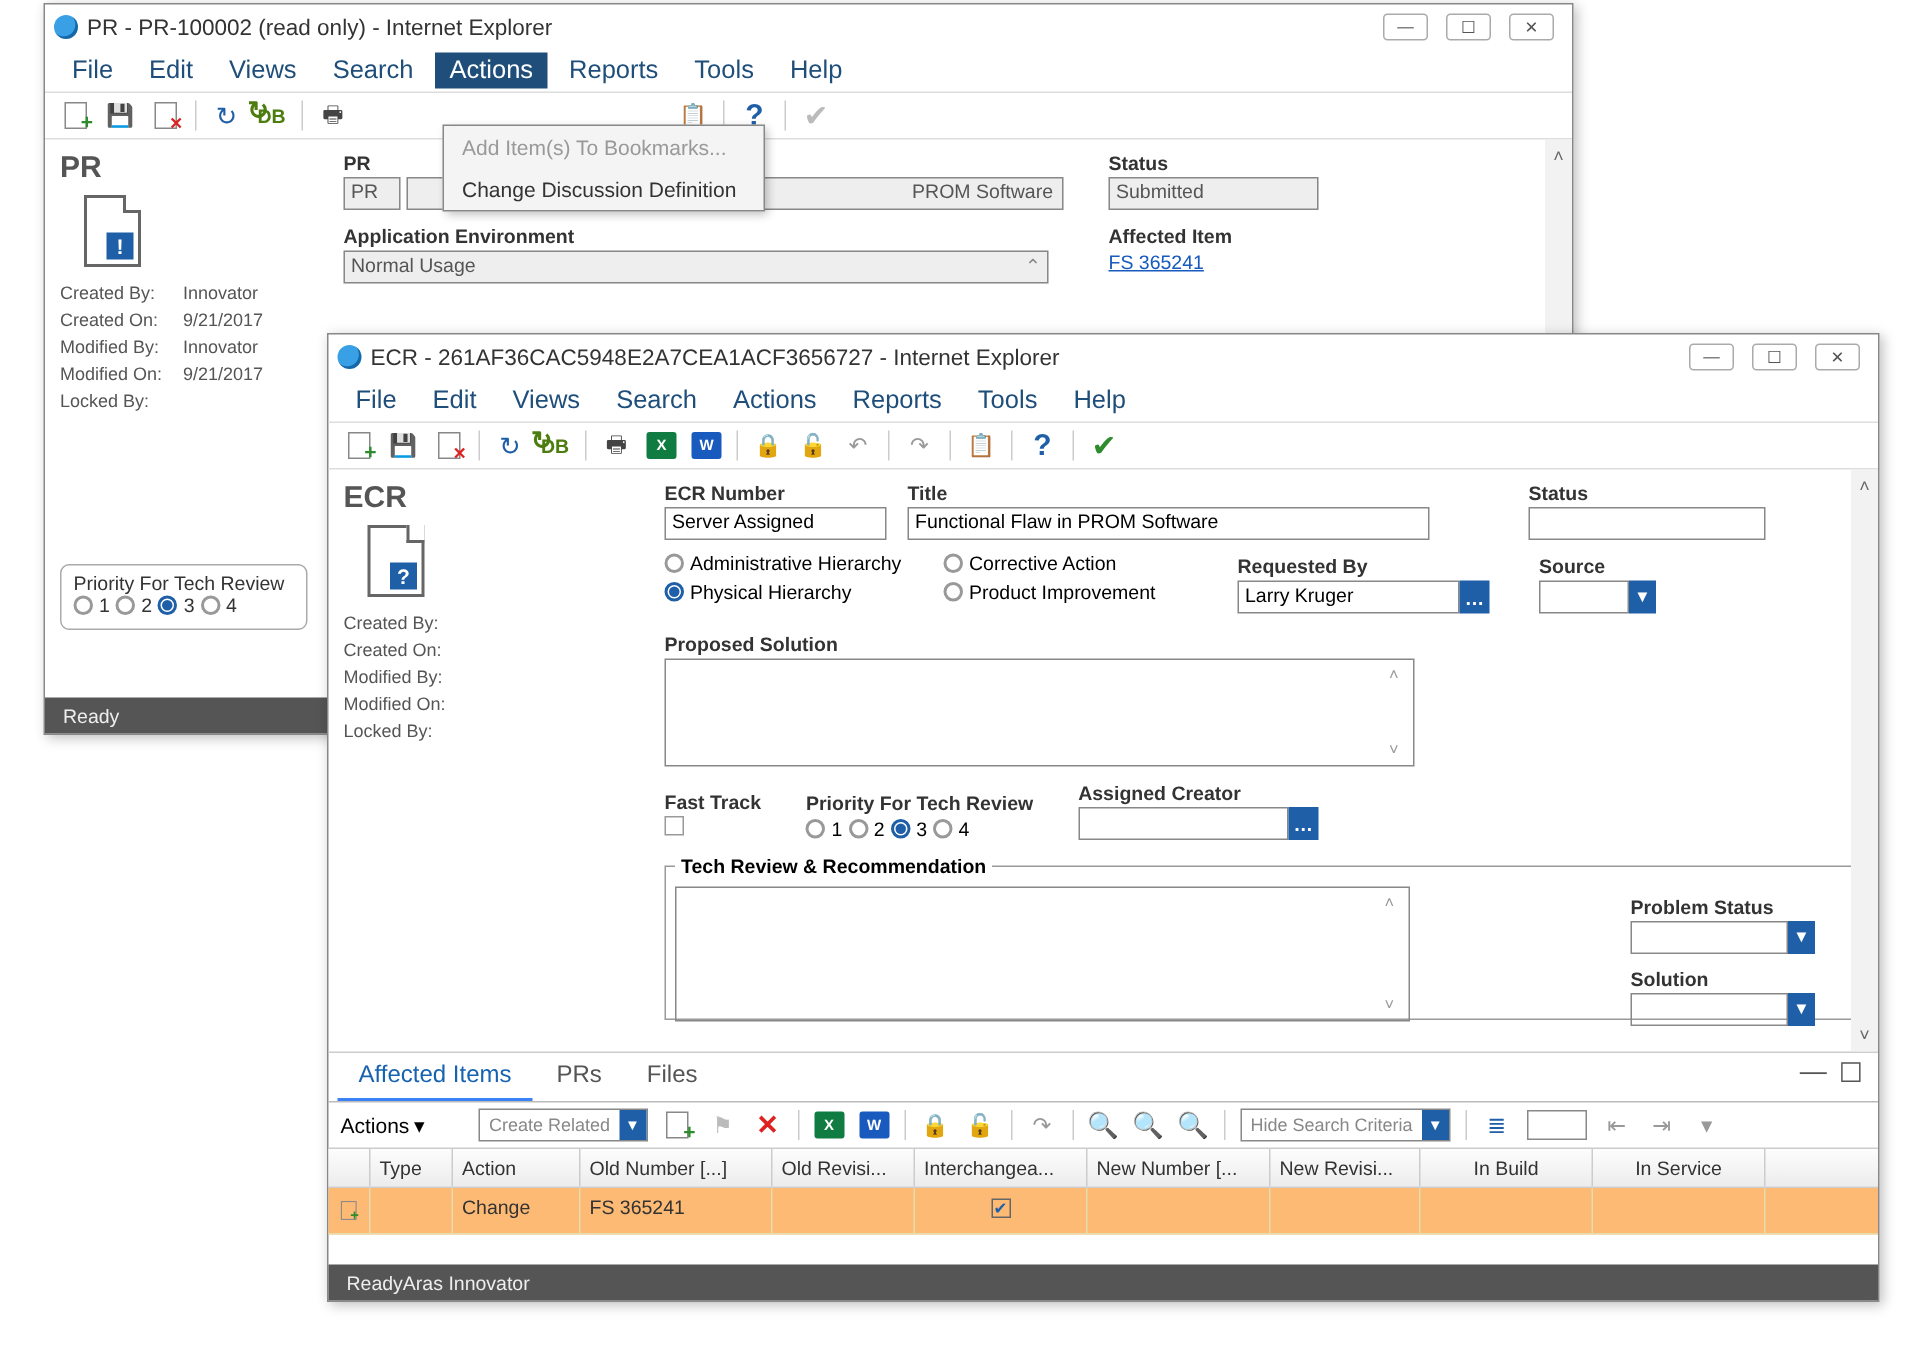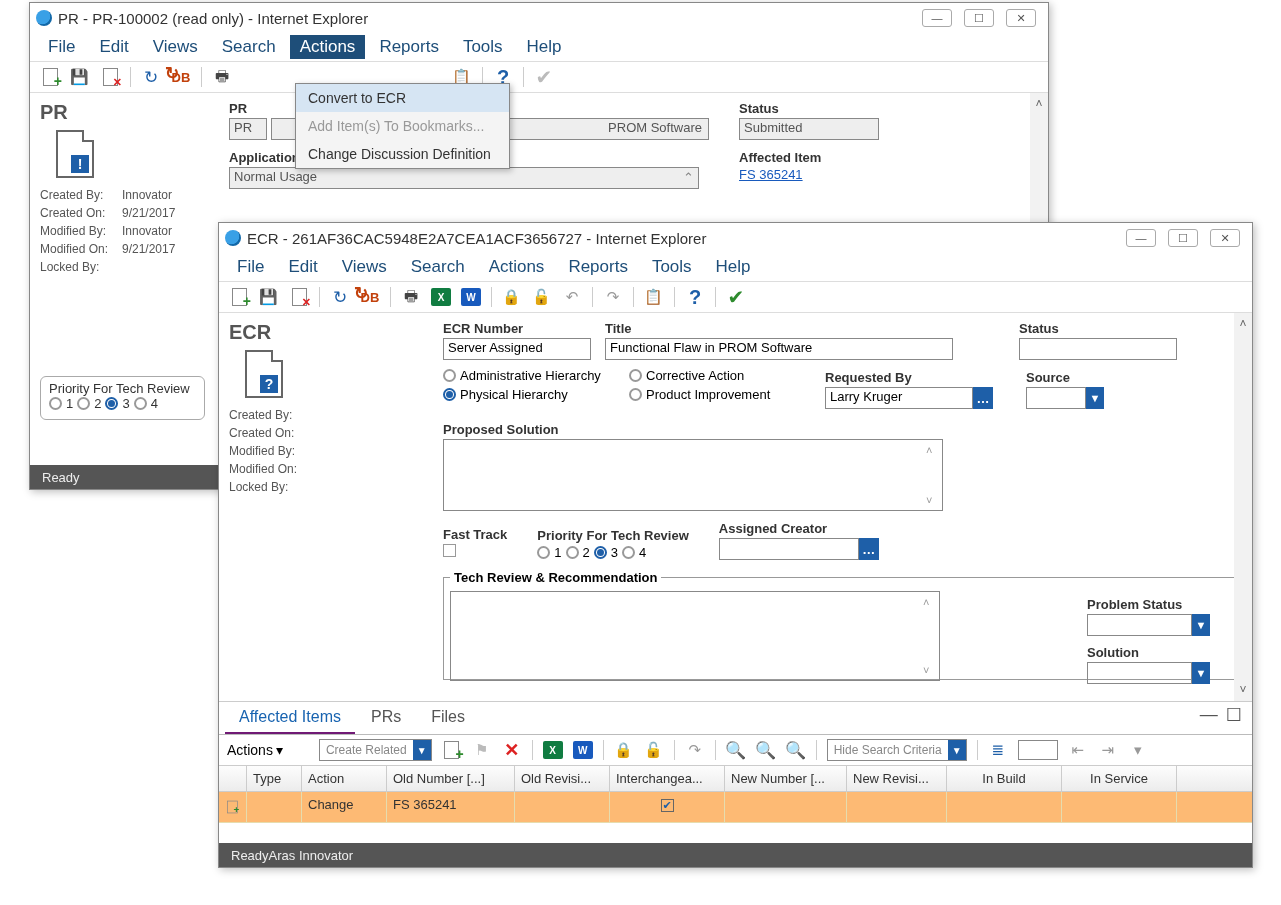--- a/index.html
+++ b/index.html
@@ -16,21 +16,21 @@
   .menubar .mi { padding:2px 10px; }
   .menubar .mi.active { background:#1e4e79; color:#fff; }
   .toolbar { display:flex; align-items:center; gap:10px; padding:3px 10px; border-top:1px solid #ddd; border-bottom:1px solid #ddd; height:32px;}
   .tico { width:20px; height:20px; display:flex; align-items:center; justify-content:center; font-size:15px; color:#555; position:relative;}
   .plus-doc::before{content:"";width:13px;height:16px;border:1px solid #888;display:block;}
   .plus-doc::after{content:"+";position:absolute;right:-2px;bottom:-2px;color:#2e8b2e;font-weight:bold;font-size:14px;}
   .save-ico{color:#7a3fb5;}
   .del-doc::before{content:"";width:13px;height:16px;border:1px solid #888;display:block;}
   .del-doc::after{content:"✕";position:absolute;right:-2px;bottom:-2px;color:#d22;font-weight:bold;font-size:11px;}
   .refresh{color:#1e5fa8;font-size:17px;}
-  .db-ref{color:#c2410c;font-size:13px;font-weight:bold;position:relative}
+  .db-ref{color:#4d7c0f;font-size:13px;font-weight:bold;position:relative}
   .db-ref::before{content:"↻";font-size:17px;position:absolute;left:-6px;top:-4px;}
   .print-ico{color:#444;}
   .xls{background:#107c41;color:#fff;font-size:10px;font-weight:bold;width:20px;height:18px;display:flex;align-items:center;justify-content:center;border-radius:2px;}
   .doc{background:#185abd;color:#fff;font-size:10px;font-weight:bold;width:20px;height:18px;display:flex;align-items:center;justify-content:center;border-radius:2px;}
   .lock-ico,.unlock-ico{color:#999;}
   .undo-ico,.redo-ico{color:#999;}
   .copy-ico{color:#999;}
   .help-ico{color:#1e5fa8;font-size:20px;font-weight:bold;}
   .check-ico{font-size:20px;}
   .divider{width:1px;height:20px;background:#ccc;}
@@ -67,21 +67,21 @@
   fieldset legend{font-weight:bold;padding:0 4px;}
   .bigtxt{border:1px solid #888;height:72px;width:500px;position:relative;}
   .bigtxt .sc{position:absolute;right:2px;top:4px;bottom:4px;width:14px;display:flex;flex-direction:column;justify-content:space-between;color:#999;font-size:11px;}
   .ellips-btn{width:20px;height:22px;background:#1e5fa8;color:#fff;display:inline-flex;align-items:center;justify-content:center;font-weight:bold;font-size:13px;}
   .combo{display:inline-flex;}
   .combo .ct{border:1px solid #888;height:22px;min-width:60px;}
   .combo .cb{width:18px;height:22px;background:#1e5fa8;color:#fff;display:flex;align-items:center;justify-content:center;font-size:11px;}
 
   .tabset{display:flex;border-bottom:1px solid #bbb;padding-left:6px;gap:2px;font-size:16px;position:relative;}
   .tab{padding:6px 14px;color:#555;}
-  .tab.active{color:#1863b0;border-bottom:2px solid #701a75;}
+  .tab.active{color:#1863b0;border-bottom:2px solid #3b82f6;}
   .tabright{position:absolute;right:10px;top:2px;display:flex;gap:8px;font-size:18px;color:#555;}
   .gridtoolbar{display:flex;align-items:center;gap:10px;padding:4px 8px;font-size:13px;}
   .actdrop{border:none;background:none;font-size:14px;display:flex;align-items:center;gap:3px;}
   .createrel{display:flex;align-items:center;border:1px solid #888;font-size:12px;color:#888;}
   .createrel span:first-child{padding:2px 6px;}
   .createrel .cb{width:18px;height:20px;background:#1e5fa8;color:#fff;display:flex;align-items:center;justify-content:center;font-size:10px;}
   .grid{font-size:13px;}
   .grid-head{display:flex;background:linear-gradient(#fdfdfd,#ececec);border-top:1px solid #ccc;border-bottom:1px solid #ccc;}
   .gc{border-right:1px solid #ccc;padding:5px 6px;color:#333;overflow:hidden;white-space:nowrap;}
   .grid-row{display:flex;background:#fdba74;border-bottom:1px solid #e6dcae;}
@@ -124,21 +124,20 @@
     <span class="tico print-ico">🖶</span>
     <span style="width:200px"></span>
     <span class="tico copy-ico">📋</span>
     <span class="divider"></span>
     <span class="tico help-ico">?</span>
     <span class="divider"></span>
     <span class="tico check-ico" style="color:#bbb">✔</span>
   </div>
 
   <div class="dropdown">
-    <div class="di hl">Convert to ECR</div>
     <div class="di dim">Add Item(s) To Bookmarks...</div>
     <div class="di">Change Discussion Definition</div>
   </div>
 
   <div class="body">
     <div class="sidepane">
       <h2>PR</h2>
       <div class="big-icon">
           <div class="corner"></div>
           <div class="mark">!</div>

